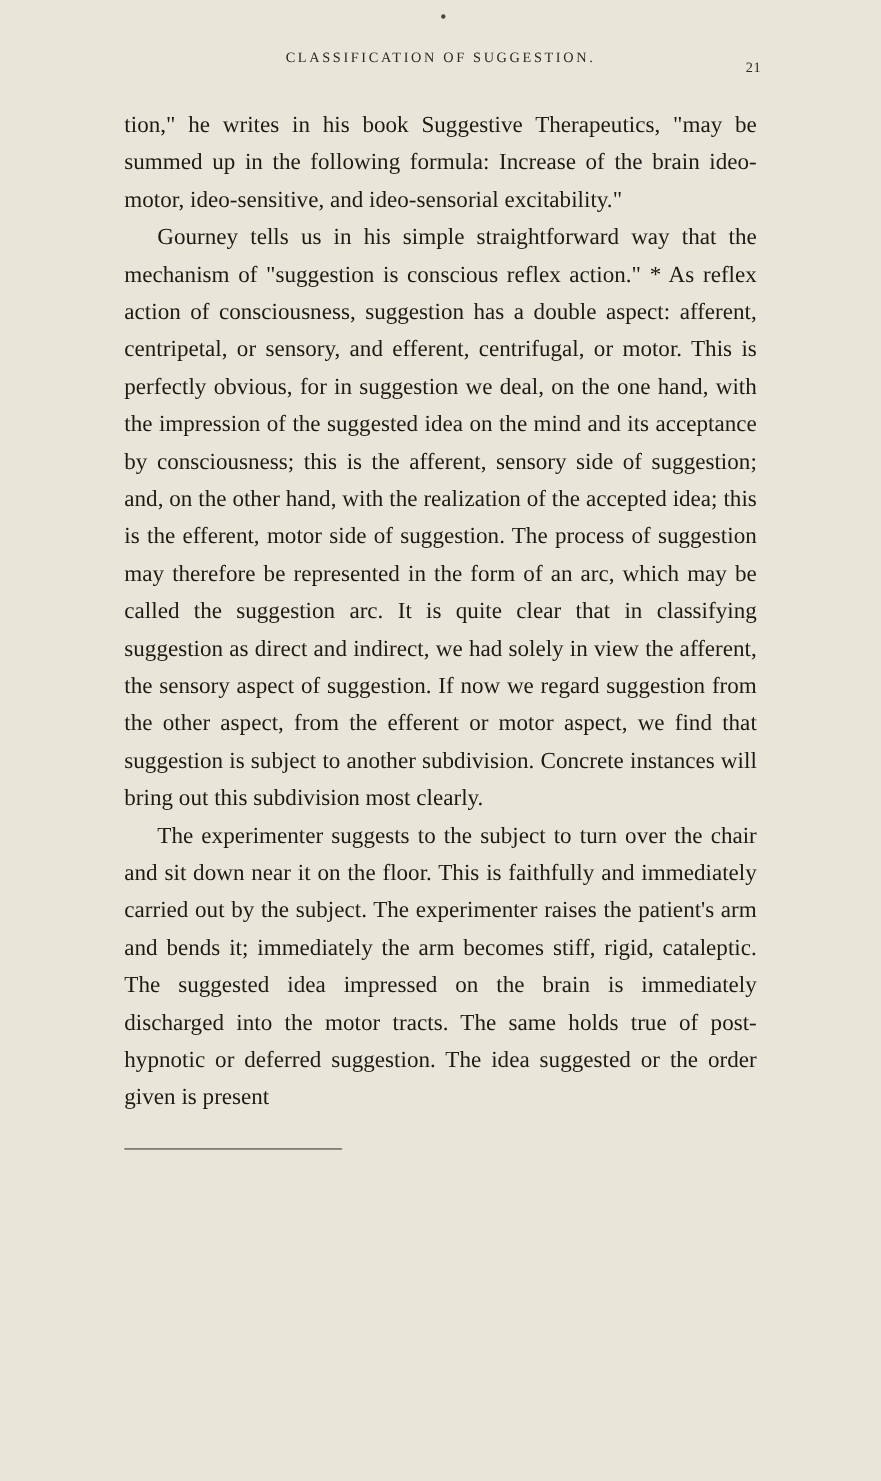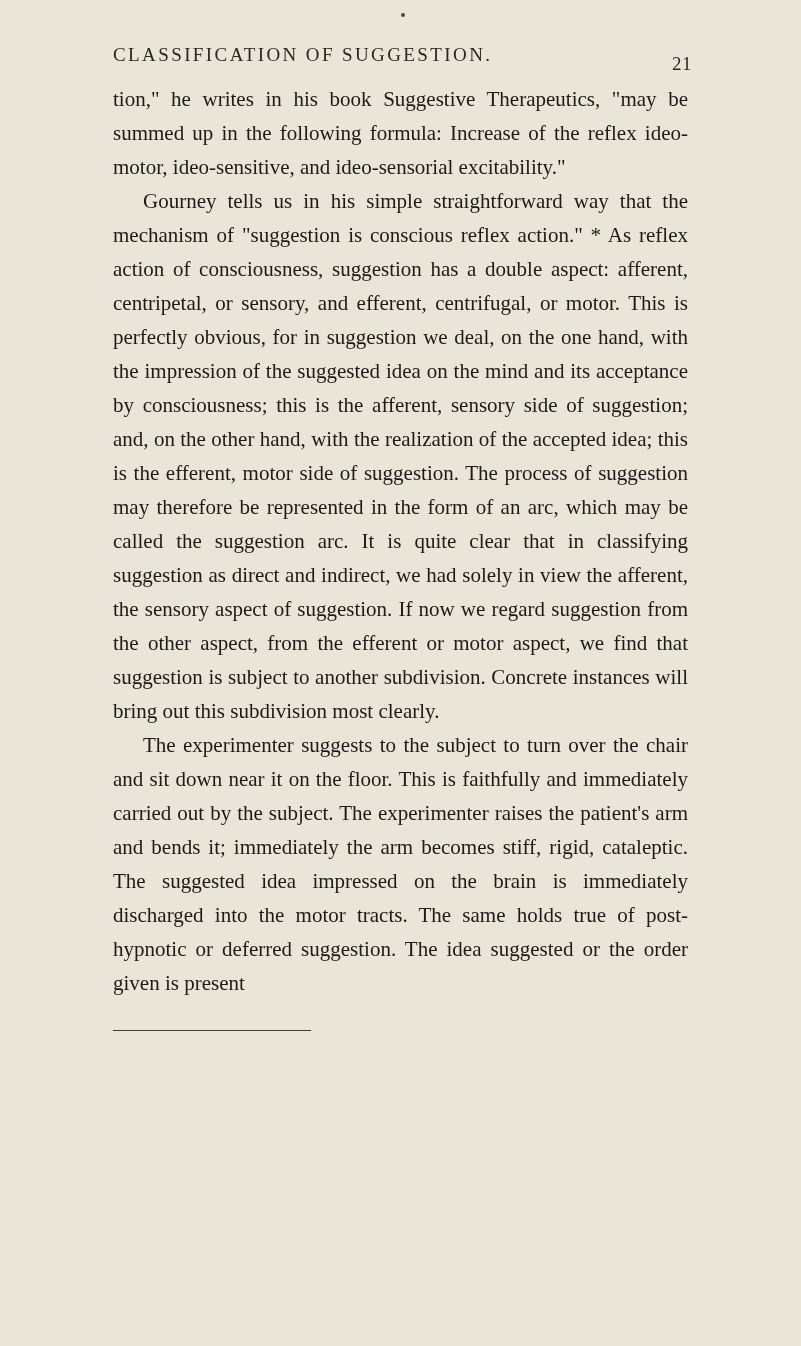--- a/index.html
+++ b/index.html
@@ -23,24 +23,25 @@
     position: absolute;
     top: 13px;
     left: 50%;
     width: 4px;
     height: 4px;
     border-radius: 50%;
     background: #4a463c;
   }
   .running-head {
     position: relative;
-    font-size: 19px;
+    text-align: center;
+    font-size: 13px;
     letter-spacing: 2.4px;
     color: #2b2820;
-    margin-bottom: 16px;
+    margin-bottom: 36px;
     white-space: nowrap;
   }
   .running-head .page-number {
     position: absolute;
     right: -4px;
     top: 9px;
     letter-spacing: 0.5px;
   }
   .body-text {
     font-size: 21px;
@@ -76,21 +77,21 @@
 
   <span class="print-speck"></span>
 
   <div class="running-head">
     <span>CLASSIFICATION OF SUGGESTION.</span>
     <span class="page-number">21</span>
   </div>
 
   <div class="body-text">
 
-    <p class="no-indent"><span>tion," he writes in his book </span><span class="italic">Suggestive Therapeutics,</span><span> "may be summed up in the following formula: Increase of the </span><span class="italic">reflex</span><span> ideo-motor, ideo-sensitive, and ideo-sensorial excitability."</span></p>
+    <p class="no-indent"><span>tion," he writes in his book </span><span class="italic">Suggestive Therapeutics,</span><span> "may be summed up in the following formula: Increase of the </span><span class="italic">brain</span><span> ideo-motor, ideo-sensitive, and ideo-sensorial excitability."</span></p>
 
     <p><span>Gourney tells us in his simple straightforward way that the mechanism of "suggestion is conscious reflex action." * As reflex action of consciousness, suggestion has a double aspect: afferent, centripetal, or sensory, and efferent, centrifugal, or motor. This is perfectly obvious, for in suggestion we deal, on the one hand, with the impression of the suggested idea on the mind and its acceptance by consciousness; this is the afferent, sensory side of suggestion; and, on the other hand, with the realization of the accepted idea; this is the efferent, motor side of suggestion. The process of suggestion may therefore be represented in the form of an arc, which may be called the suggestion arc. It is quite clear that in classifying suggestion as direct and indirect, we had solely in view the afferent, the sensory aspect of suggestion. If now we regard suggestion from the other aspect, from the efferent or motor aspect, we find that suggestion is subject to another subdivision. Concrete instances will bring out this subdivision most clearly.</span></p>
 
     <p><span>The experimenter suggests to the subject to turn over the chair and sit down near it on the floor. This is faithfully and immediately carried out by the subject. The experimenter raises the patient's arm and bends it; immediately the arm becomes stiff, rigid, cataleptic. The suggested idea impressed on the brain is immediately discharged into the motor tracts. The same holds true of post-hypnotic or deferred suggestion. The idea suggested or the order given is present</span></p>
 
   </div>
 
   <hr class="footnote-rule">
 
 

